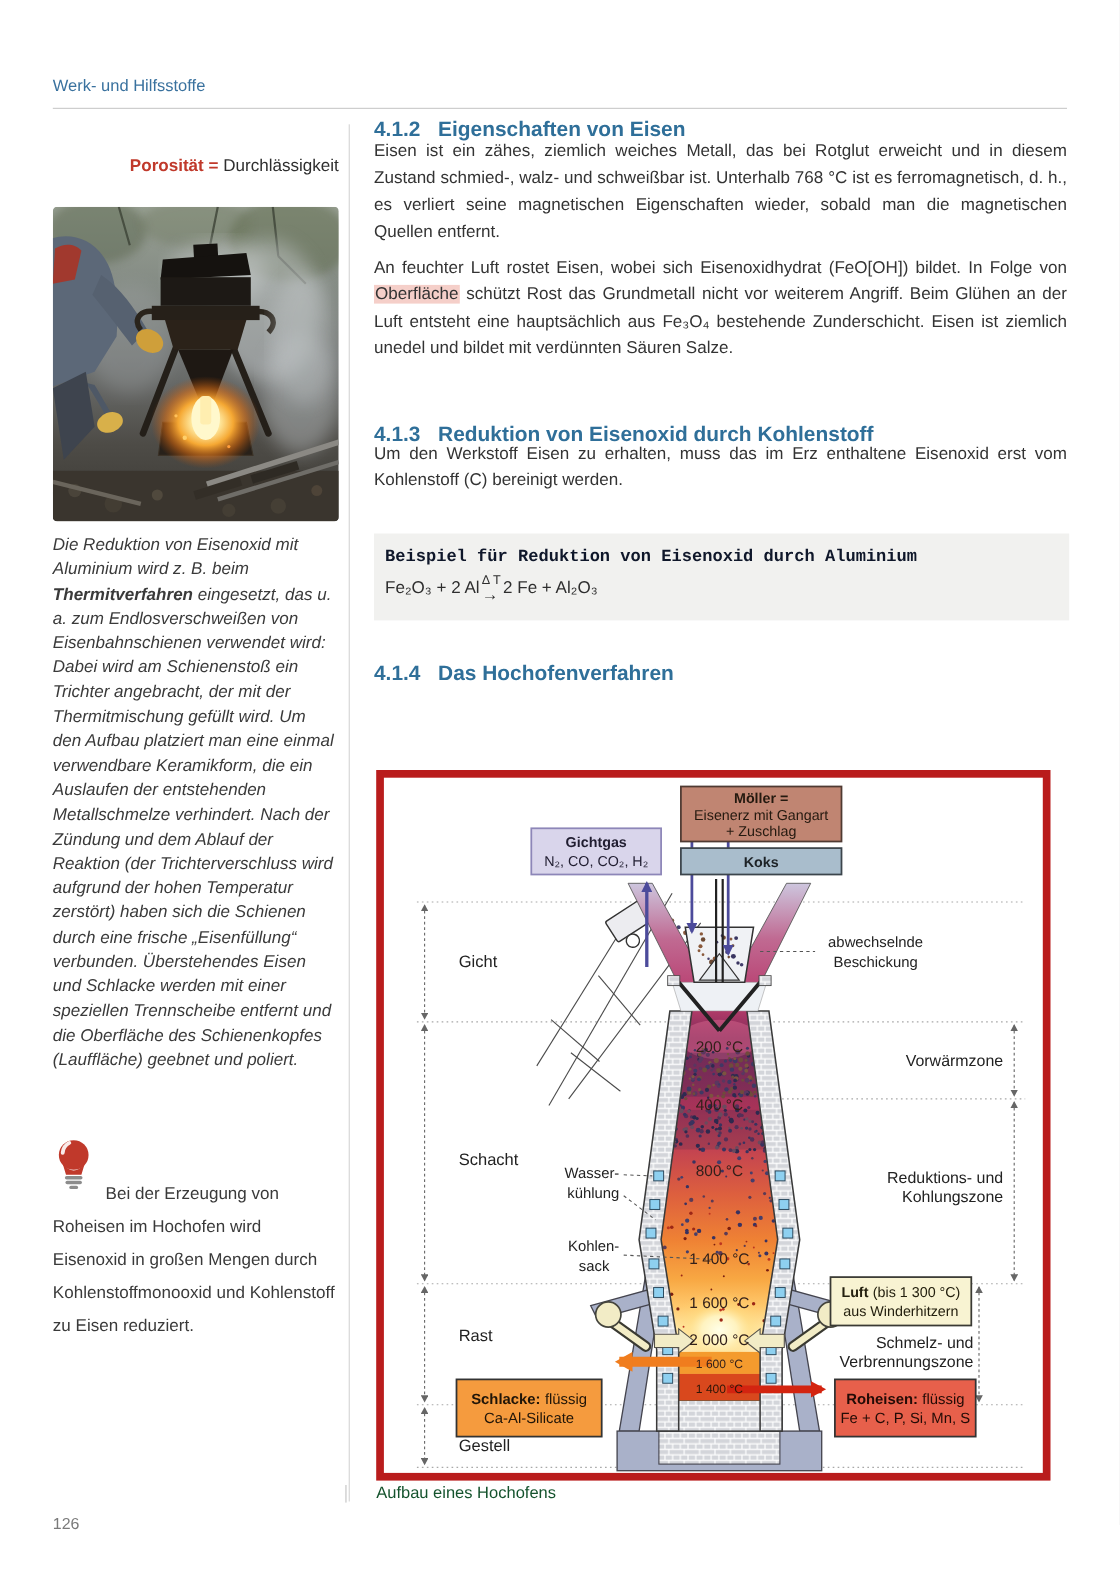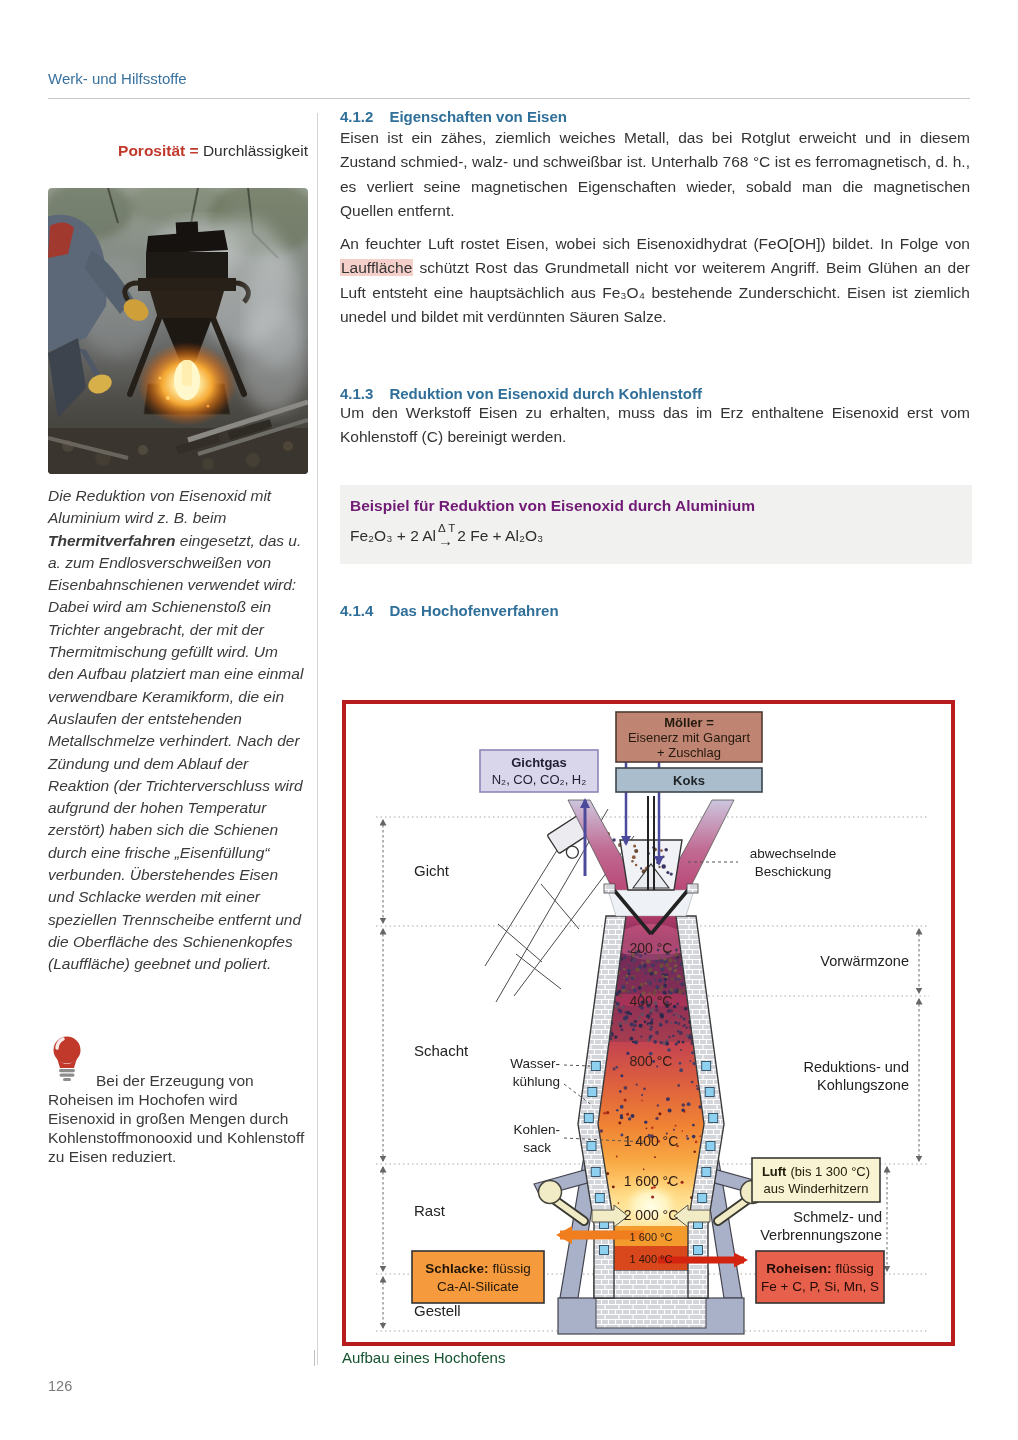--- a/index.html
+++ b/index.html
@@ -11,39 +11,39 @@
   .head-rule { left:48px; top:80px; width:922px; height:1px; background:#c9c9c9; }
   .col-divider { left:317px; top:95px; width:1px; height:1252px; background:#d4d4d4; }
 
   .side { left:48px; width:260px; }
   .porosity { top:124px; font-size:15.5px; color:#2e2e2e;text-align:right; }
   .porosity .term { color:#c0392b; font-weight:bold; }
   .photo { top:170px; width:260px; height:286px; border-radius:4px; overflow:hidden; }
   .side-para { top:467px; font-size:15.5px; line-height:22.3px; color:#3a3a3a;font-style:italic; }
   .side-para b { font-weight:bold; }
 
-  .tip { top:1016px; width:260px; font-size:15.5px; line-height:19px; color:#3a3a3a; }
+  .tip { top:1016px; width:260px; font-size:15.5px; line-height:30px; color:#3a3a3a; }
   .tip .bulb { position:absolute; left:2px; top:0px; }
   .tip p { margin:0; padding-top:37px; text-indent:48px; }
 
   .main { left:340px; width:630px; }
-  .h2 { font-size:15px; font-weight:bold; color:#2f6f99; }
+  .h2 { font-size:19px; font-weight:bold; color:#2f6f99; }
   .h2 .num { margin-right:16px; }
   .p { font-size:15.5px; line-height:24.3px; text-align:justify; color:#333; margin:0; }
   .hl { background:#f5cfc9; padding:0 1px; }
 
   .example { left:340px; top:467px; width:632px; height:79px; background:#f1f1ef;
              box-sizing:border-box; padding:12px 14px 0 10px; }
-  .example .ti { font-weight:bold; font-size:15.5px; color:#701a75; }
+  .example .ti { font-weight:bold; font-size:15.5px; color:#0f172a;font-family:Liberation Mono, monospace; }
   .eq { margin-top:8px; font-size:15.5px; color:#2e2e2e; }
   .eq .arr { display:inline-block; text-align:left; vertical-align:-5px; margin:0 2px; line-height:1; }
   .eq .arr .top { display:block; font-size:11.5px; }
   .eq .arr .bot { display:block; font-size:15px; margin-top:-2px; }
 
-  .figure { left:342px; top:682px; width:613px; height:646px; border:4px solid #b91c1c;
+  .figure { left:342px; top:682px; width:613px; height:646px; border:7px solid #b91c1c;
             box-sizing:border-box; background:#fff; }
   .caption-tick { left:314px; top:1332px; width:1px; height:16px; background:#c2c2c2; }
   .caption { left:342px; top:1331px; font-size:15px; color:#14532d; }
   .pagenum { left:48px; top:1360px; font-size:14.5px; color:#7a7a7a; }
 
   svg text { font-family:"Liberation Sans","DejaVu Sans",sans-serif; }
 </style>
 </head>
 <body>
 
@@ -146,21 +146,21 @@
       </svg>
     </span>
     <p>Bei der Erzeugung von Roheisen im Hochofen wird Eisenoxid in großen Mengen durch Kohlenstoffmonooxid und Kohlenstoff zu Eisen reduziert.</p>
   </div>
 
   <div class="abs main h2" style="top:90px">
     <span class="num">4.1.2</span><span>Eigenschaften von Eisen</span>
   </div>
   <p class="abs main p" style="top:126px">Eisen ist ein zähes, ziemlich weiches Metall, das bei Rotglut erweicht und in diesem Zustand schmied-, walz- und schweißbar ist. Unterhalb 768 °C ist es ferromagnetisch, d. h., es verliert seine magnetischen Eigenschaften wieder, sobald man die magnetischen Quellen entfernt.</p>
   <p class="abs main p" style="top:232px">
-    <span>An feuchter Luft rostet Eisen, wobei sich Eisenoxidhydrat (FeO[OH]) bildet. In Folge von </span><span class="hl">Lauffläche</span><span> schützt Rost das Grundmetall nicht vor weiterem Angriff. Beim Glühen an der Luft entsteht eine hauptsächlich aus Fe₃O₄ bestehende Zunderschicht. Eisen ist ziemlich unedel und bildet mit verdünnten Säuren Salze.</span>
+    <span>An feuchter Luft rostet Eisen, wobei sich Eisenoxidhydrat (FeO[OH]) bildet. In Folge von </span><span class="hl">Oberfläche</span><span> schützt Rost das Grundmetall nicht vor weiterem Angriff. Beim Glühen an der Luft entsteht eine hauptsächlich aus Fe₃O₄ bestehende Zunderschicht. Eisen ist ziemlich unedel und bildet mit verdünnten Säuren Salze.</span>
   </p>
 
   <div class="abs main h2" style="top:367px">
     <span class="num">4.1.3</span><span>Reduktion von Eisenoxid durch Kohlenstoff</span>
   </div>
   <p class="abs main p" style="top:401px">Um den Werkstoff Eisen zu erhalten, muss das im Erz enthaltene Eisenoxid erst vom Kohlenstoff (C) bereinigt werden.</p>
 
   <div class="abs example">
     <div class="ti">Beispiel für Reduktion von Eisenoxid durch Aluminium</div>
     <div class="eq">

